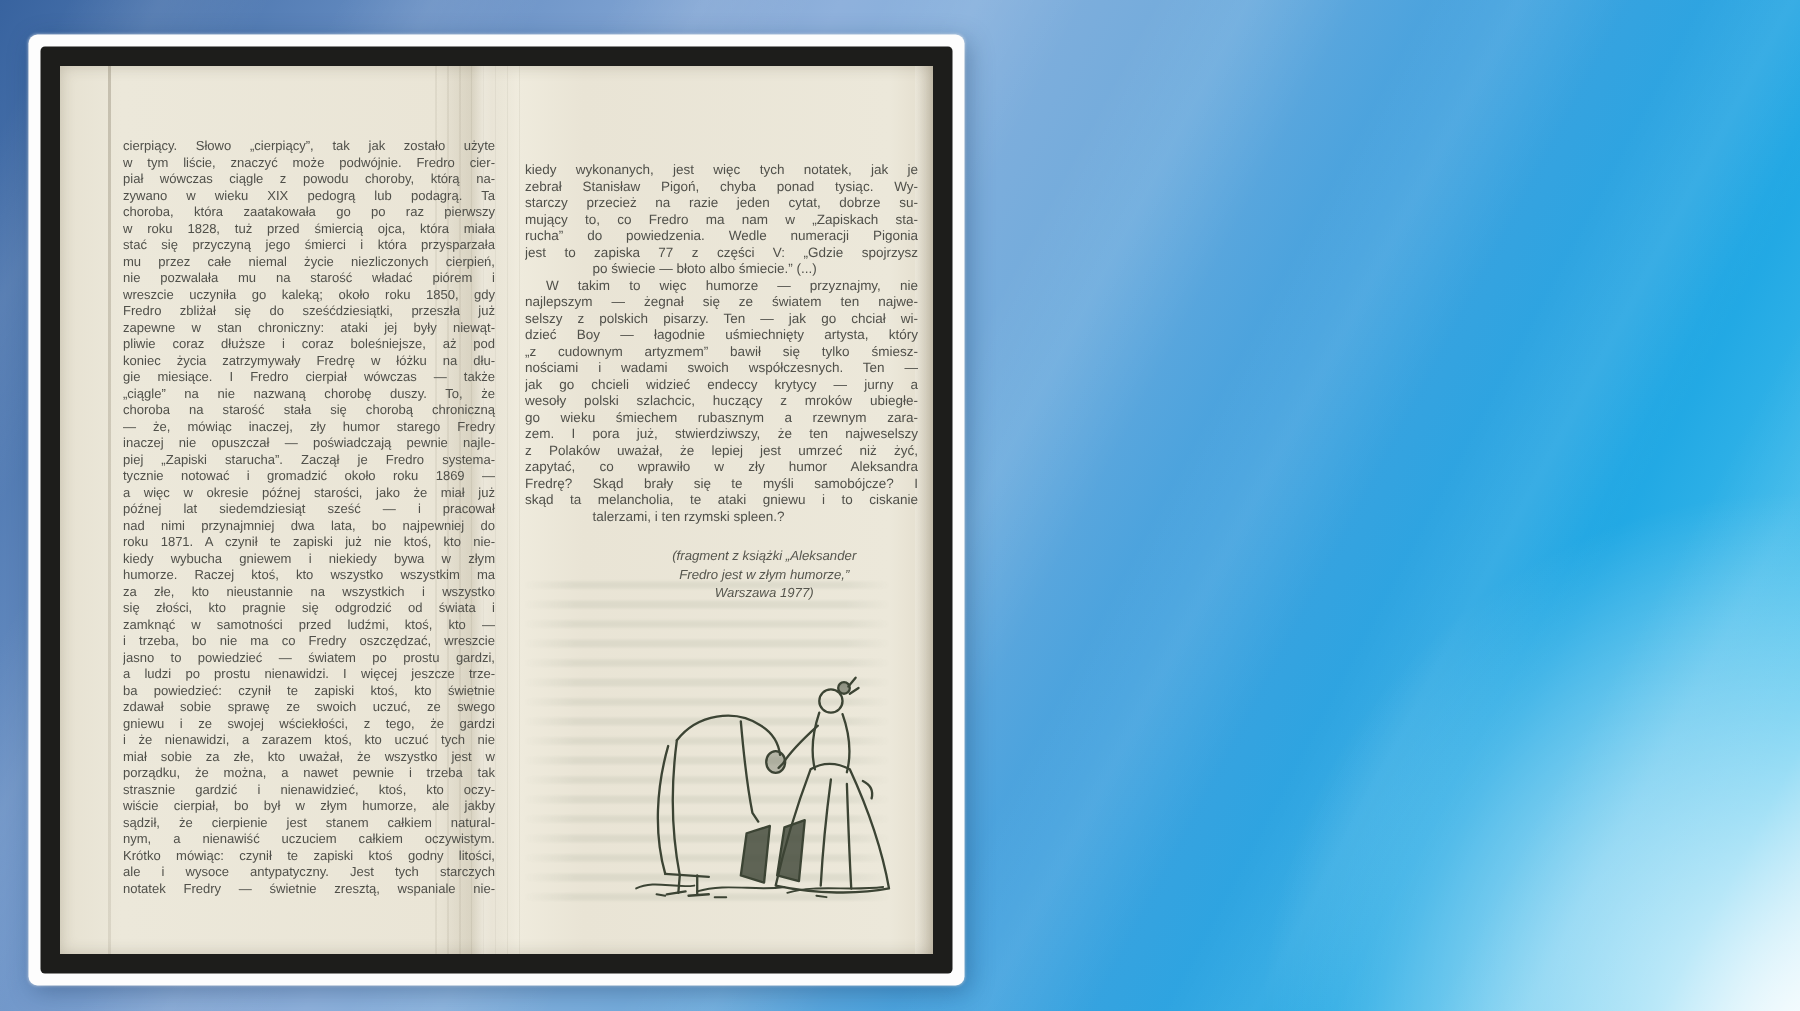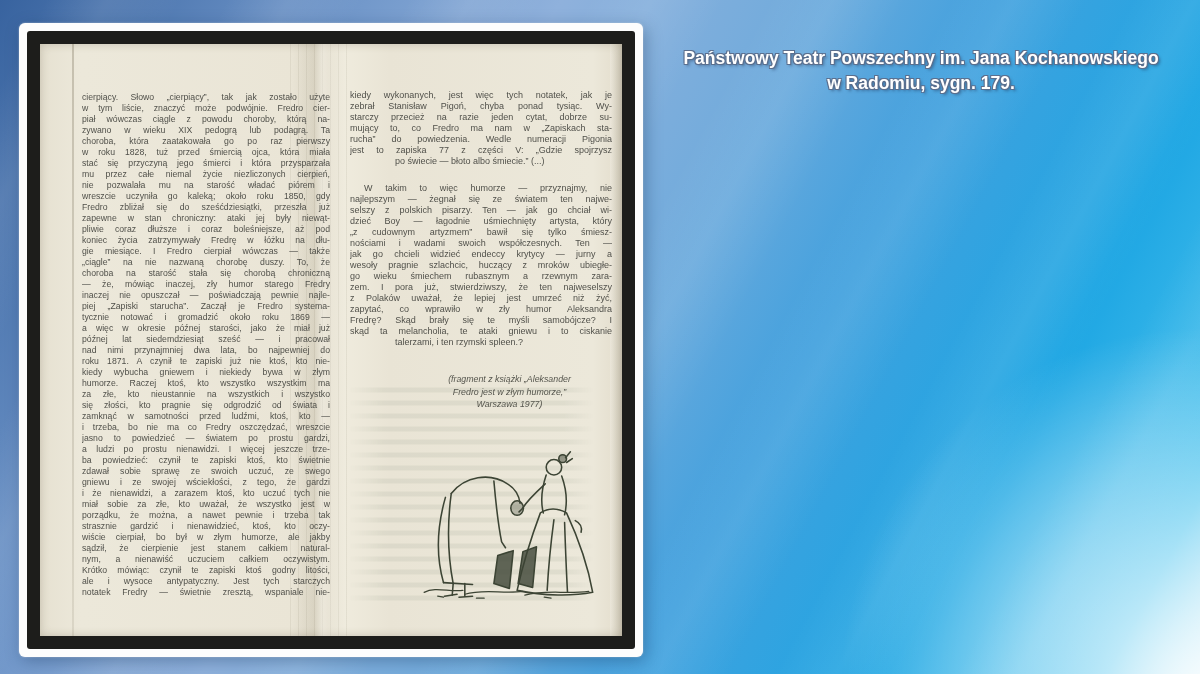--- a/index.html
+++ b/index.html
@@ -30,26 +30,26 @@
     background:linear-gradient(rgba(118,108,86,0.32),rgba(118,108,86,0.14));}
   .gutter-shading{position:absolute;left:250px;top:0;bottom:0;width:58px;
     background:
       linear-gradient(90deg,rgba(0,0,0,0) 0%,rgba(100,92,70,0.10) 42%,rgba(255,255,255,0.28) 56%,rgba(0,0,0,0) 100%),
       repeating-linear-gradient(90deg,rgba(118,110,88,0.10) 0 1px,rgba(0,0,0,0) 1px 8px);}
   .right-edge-shading{position:absolute;right:0;top:0;bottom:0;width:12px;
     background:linear-gradient(90deg,rgba(255,255,255,0.18),rgba(110,100,78,0.18));}
   
   .print-col{position:absolute;font-family:Liberation Sans, sans-serif;color:#50504a;}
   .col-left{left:42px;top:48px;width:248px;font-size:8.7px;line-height:11px;}
-  .col-right{left:310px;top:46px;width:262px;font-size:9px;line-height:11px;}
+  .col-right{left:310px;top:64px;width:262px;font-size:9px;line-height:11px;}
   .justify-lines > div{text-align:justify;text-align-last:justify;white-space:normal;overflow:hidden;height:11px;}
   .ragged-last > div:last-child{text-align-last:left;padding-left:45px;}
   .indent-first > div:first-child{text-indent:14px;}
-  .para-2{margin-top:16px;}
-  .attribution{margin-top:25px;margin-left:auto;width:205px;text-align:center;
+  .para-2{margin-top:0;}
+  .attribution{margin-top:14px;margin-left:auto;width:205px;text-align:center;
     font-style:italic;font-size:8.8px;line-height:12.5px;color:#55554d;}
   
   .ghost-text{position:absolute;left:308px;top:340px;width:246px;height:218px;opacity:0.12;
     filter:blur(0.6px);pointer-events:none;
     background:repeating-linear-gradient(rgba(66,88,66,0) 0 3px,rgba(66,88,66,0.6) 4px 8px,rgba(66,88,66,0) 9px 13px);
     -webkit-mask-image:linear-gradient(90deg,transparent 0,#000 14%,#000 88%,transparent 100%);
             mask-image:linear-gradient(90deg,transparent 0,#000 14%,#000 88%,transparent 100%);}
   .illustration{position:absolute;left:368px;top:403px;width:195px;height:155px;}
   
   .caption{position:absolute;left:645px;top:16px;width:552px;text-align:center;color:#ffffff;
@@ -129,21 +129,21 @@
             <div>po świecie — błoto albo śmiecie.” (...)</div>
           </div>
         <div class="justify-lines ragged-last indent-first para-2">
             <div>W takim to więc humorze — przyznajmy, nie</div>
             <div>najlepszym — żegnał się ze światem ten najwe-</div>
             <div>selszy z polskich pisarzy. Ten — jak go chciał wi-</div>
             <div>dzieć Boy — łagodnie uśmiechnięty artysta, który</div>
             <div>„z cudownym artyzmem” bawił się tylko śmiesz-</div>
             <div>nościami i wadami swoich współczesnych. Ten —</div>
             <div>jak go chcieli widzieć endeccy krytycy — jurny a</div>
-            <div>wesoły pragnie szlachcic, huczący z mroków ubiegłe-</div>
+            <div>wesoły polski szlachcic, huczący z mroków ubiegłe-</div>
             <div>go wieku śmiechem rubasznym a rzewnym zara-</div>
             <div>zem. I pora już, stwierdziwszy, że ten najweselszy</div>
             <div>z Polaków uważał, że lepiej jest umrzeć niż żyć,</div>
             <div>zapytać, co wprawiło w zły humor Aleksandra</div>
             <div>Fredrę? Skąd brały się te myśli samobójcze? I</div>
             <div>skąd ta melancholia, te ataki gniewu i to ciskanie</div>
             <div>talerzami, i ten rzymski spleen.?</div>
           </div>
         <div class="attribution">
             <div>(fragment z książki „Aleksander</div>
@@ -182,17 +182,13 @@
             <path d="M16,150 C28,144 42,150 56,148 M58,152 C78,146 98,152 118,149 M120,153 C140,147 162,152 186,149"></path>
             <path d="M30,154 l6,1 M70,156 l8,0 M140,155 l7,1"></path>
           </g>
         </g>
       </svg>
     </div>
   </div>
 </div>
 
 <div class="caption">
-  <div class="caption-source">
-      <div>Państwowy Teatr Powszechny im. Jana Kochanowskiego</div>
-      <div>w Radomiu, sygn. 179.</div>
-    </div>
 </div>
 
 </body></html>

